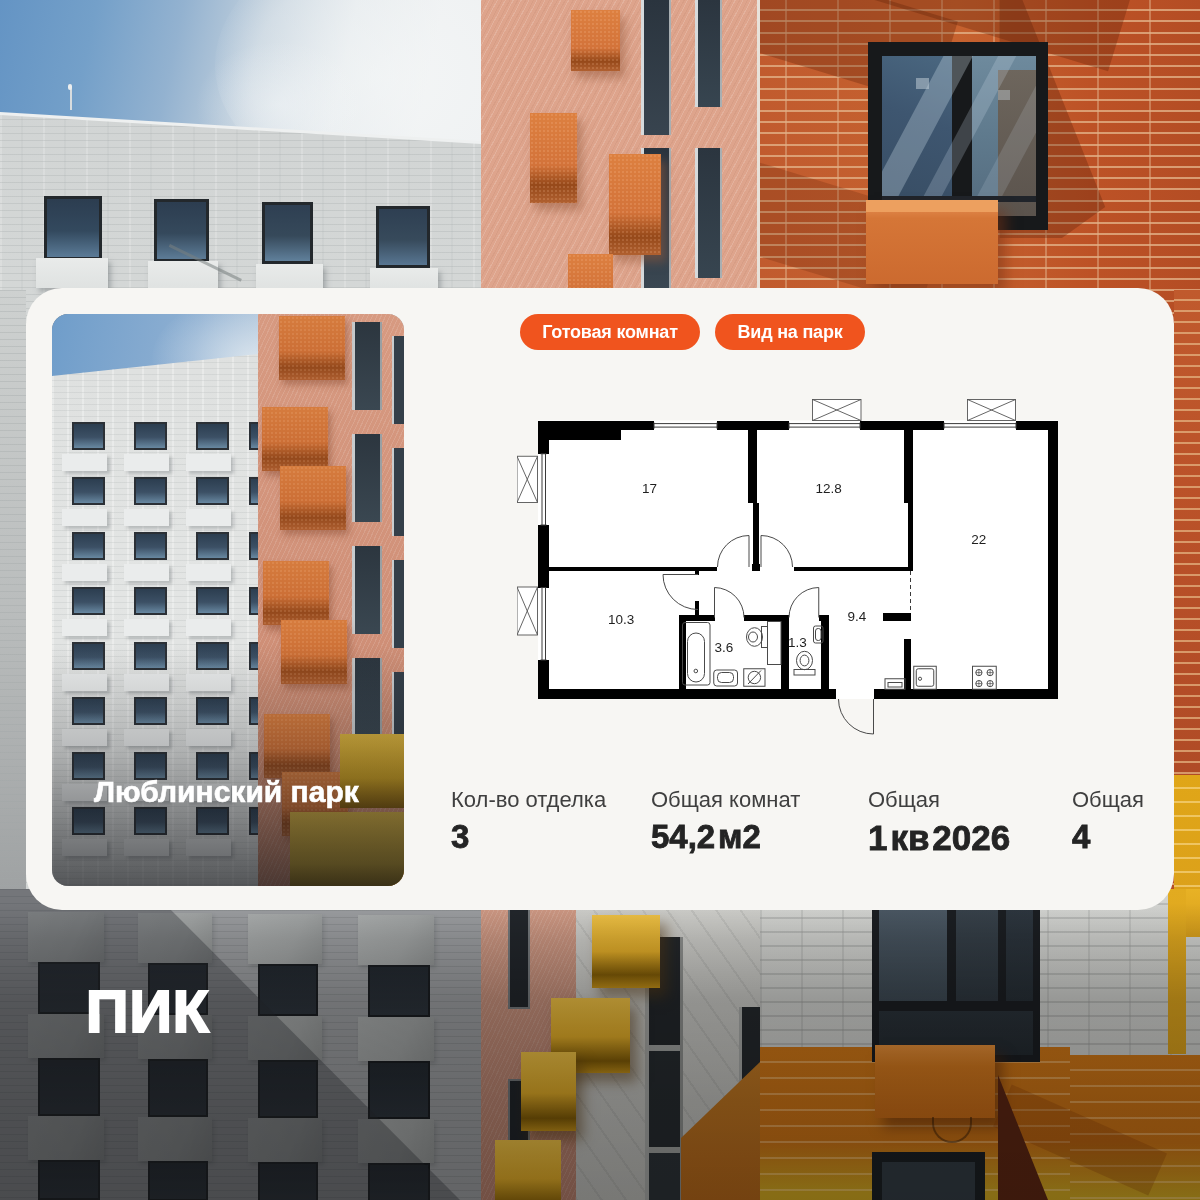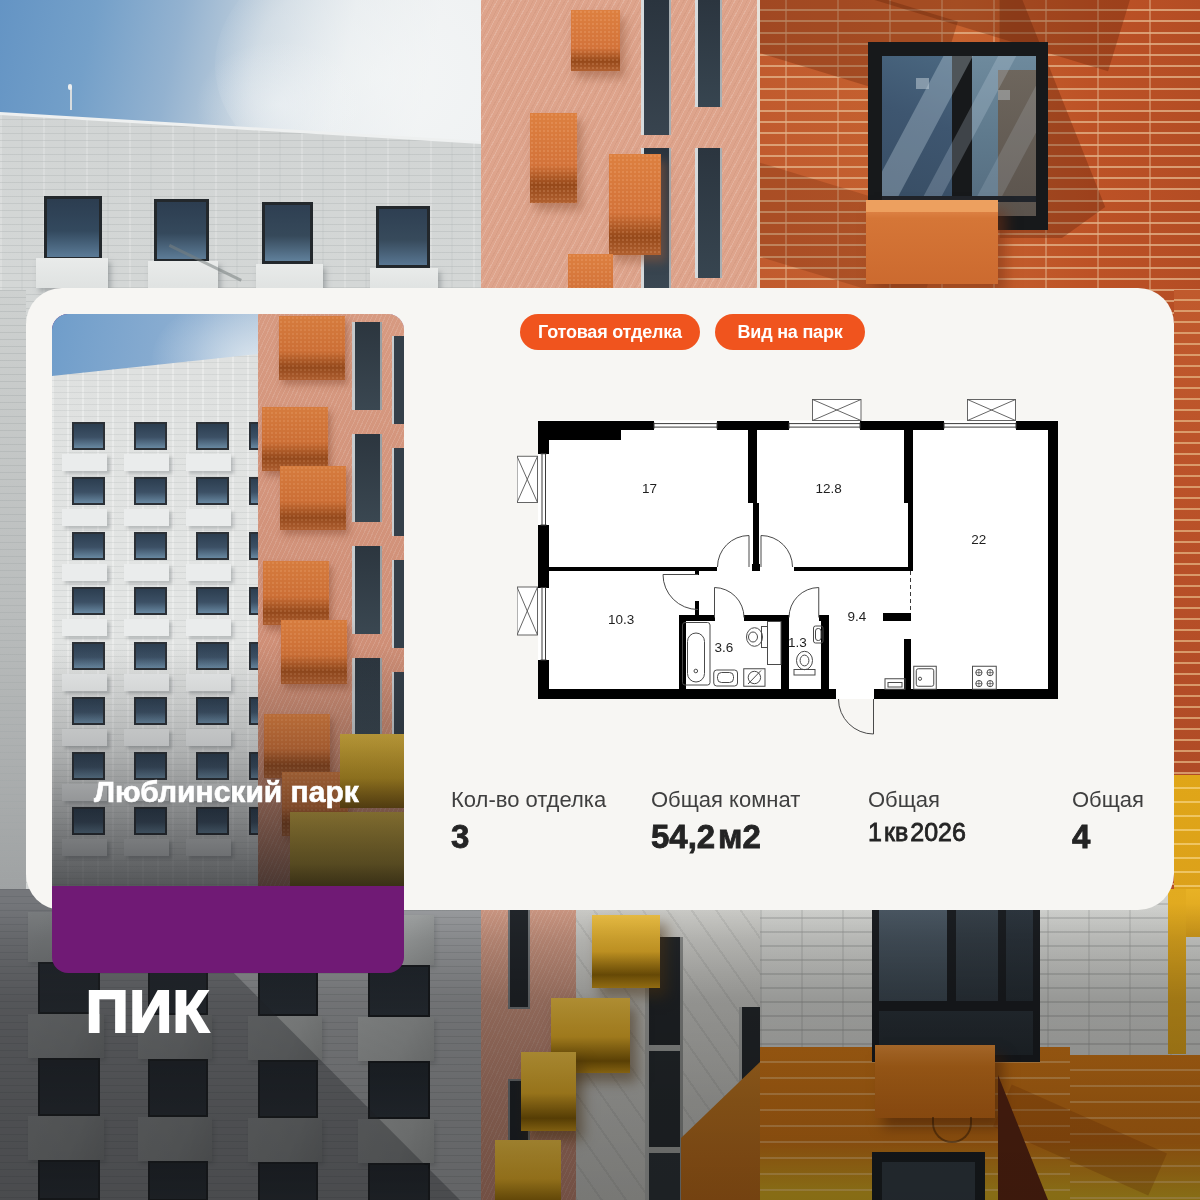--- a/index.html
+++ b/index.html
@@ -200,21 +200,21 @@
   </div>
 
   <div class="abs" style="left:0;top:0;width:1200px;height:311px;
     background:linear-gradient(180deg, rgba(0,0,0,0) 14px, rgba(0,0,0,0.13) 50px, rgba(0,0,0,0.27) 110px, rgba(0,0,0,0.33) 210px, rgba(0,0,0,0.36) 311px);"></div>
 </div>
 
 <div class="abs" style="left:86px;top:978px;color:#fff;font-weight:bold;font-size:59px;letter-spacing:1px;-webkit-text-stroke:2.2px #fff;">ПИК</div>
 
 <div class="abs" id="card" style="left:26px;top:288px;width:1148px;height:622px;background:#f7f6f3;border-radius:36px;">
 
-  <div class="abs" id="cardphoto" style="left:26px;top:26px;width:352px;height:659px;border-radius:16px;overflow:hidden;background:#701a75;">
+  <div class="abs" id="cardphoto" style="left:26px;top:26px;width:352px;height:572px;border-radius:16px;overflow:hidden;background:#737373;">
 
     <div class="abs" style="left:0;top:0;width:352px;height:120px;background:linear-gradient(100deg,#6f9dca 0%,#8fb0d2 40%,#c6d4e0 75%,#e8ecee 100%);"></div>
     <div class="abs" style="left:100px;top:-20px;width:200px;height:130px;border-radius:50%;background:radial-gradient(ellipse, rgba(248,250,250,0.6) 0%, rgba(244,247,248,0) 72%);"></div>
 
     <div class="abs" style="left:0;top:0;width:206px;height:572px;clip-path:polygon(0 62px,206px 40px,206px 572px,0 572px);
       background:
         repeating-linear-gradient(180deg, rgba(168,174,174,0.22) 0 1px, rgba(0,0,0,0) 1px 6px),
         repeating-linear-gradient(90deg, rgba(255,255,255,0.3) 0 2px, rgba(0,0,0,0) 2px 15px),
         linear-gradient(180deg,#dee0df 0%,#e3e5e4 50%,#dcdedd 100%);"></div>
     <div class="abs" style="left:20px;top:108px;width:33px;height:28px;background:linear-gradient(180deg,#2c3e50 0%,#3c5065 55%,#6888a1 100%);border:2px solid #2b3036;"></div>
@@ -295,21 +295,21 @@
     <div class="abs" style="left:230px;top:458px;width:66px;height:64px;background:radial-gradient(circle 1px at 2px 2px, rgba(255,205,165,0.14) 0 1px, rgba(0,0,0,0) 1px) 0 0/4px 4px, linear-gradient(180deg,#d67c3e 0%,#cc6f36 55%,#94491c 80%,#ad5e30 100%);box-shadow:3px 5px 7px rgba(120,60,35,0.4);"></div>
 
     <div class="abs" style="left:288px;top:420px;width:64px;height:74px;background:linear-gradient(180deg,#d9b23e,#c59a20 60%,#7d570a);"></div>
     <div class="abs" style="left:238px;top:498px;width:114px;height:74px;background:linear-gradient(180deg,#d3ae40,#bd9a2c 70%,#8a6a10);"></div>
 
     <div class="abs" style="left:0;top:330px;width:352px;height:242px;background:linear-gradient(180deg,rgba(20,22,26,0) 0,rgba(20,22,26,0.22) 42%,rgba(20,22,26,0.68) 100%);"></div>
 
     <div class="abs" style="left:42px;top:461px;color:#fff;font-weight:bold;font-size:30px;-webkit-text-stroke:0.6px #fff;">Люблинский парк</div>
   </div>
 
-  <div class="abs" style="left:494px;top:26px;width:180px;height:36px;border-radius:18px;background:#f0541e;color:#fff;font-weight:bold;font-size:18px;letter-spacing:-0.2px;display:flex;align-items:center;justify-content:center;">Готовая отделка</div>
+  <div class="abs" style="left:494px;top:26px;width:180px;height:36px;border-radius:18px;background:#f0541e;color:#fff;font-weight:bold;font-size:18px;letter-spacing:-0.2px;display:flex;align-items:center;justify-content:center;">Готовая комнат</div>
   <div class="abs" style="left:689px;top:26px;width:150px;height:36px;border-radius:18px;background:#f0541e;color:#fff;font-weight:bold;font-size:18px;letter-spacing:-0.2px;display:flex;align-items:center;justify-content:center;">Вид на парк</div>
 
   <div class="abs" id="planbox" style="left:491px;top:107px;width:543px;height:345px;">
   <svg width="543" height="345" viewBox="517 395 543 345">
 
     <rect x="538" y="420.5" width="520" height="278.5" fill="#ffffff"></rect>
     <g fill="#000000" shape-rendering="crispEdges">
 
       <rect x="538" y="420.5" width="11" height="33.25"></rect>
       <rect x="538" y="525" width="11" height="62.5"></rect>
@@ -436,16 +436,16 @@
       <text x="856.8" y="620.5">9.4</text>
     </g>
   </svg>
   </div>
 
   <div class="abs" style="left:425px;top:499px;color:#3f3f3f;font-size:22px;">Кол-во отделка</div>
   <div class="abs" style="left:425px;top:530px;color:#242424;font-size:33px;font-weight:bold;-webkit-text-stroke:0.8px #242424;">3</div>
   <div class="abs" style="left:625px;top:499px;color:#3f3f3f;font-size:22px;">Общая комнат</div>
   <div class="abs" style="left:625px;top:530px;color:#242424;font-size:33px;font-weight:bold;-webkit-text-stroke:0.8px #242424;">54,2 м2</div>
   <div class="abs" style="left:842px;top:499px;color:#3f3f3f;font-size:22px;">Общая</div>
-  <div class="abs" style="left:842px;top:530px;color:#242424;font-size:25px;font-weight:normal;-webkit-text-stroke:0.8px #242424;">1 кв 2026</div>
+  <div class="abs" style="left:842px;top:530px;color:#242424;font-size:35px;font-weight:bold;-webkit-text-stroke:0.8px #242424;">1 кв 2026</div>
   <div class="abs" style="left:1046px;top:499px;color:#3f3f3f;font-size:22px;">Общая</div>
   <div class="abs" style="left:1046px;top:530px;color:#242424;font-size:33px;font-weight:bold;-webkit-text-stroke:0.8px #242424;">4</div>
 </div>
 
 </body></html>

